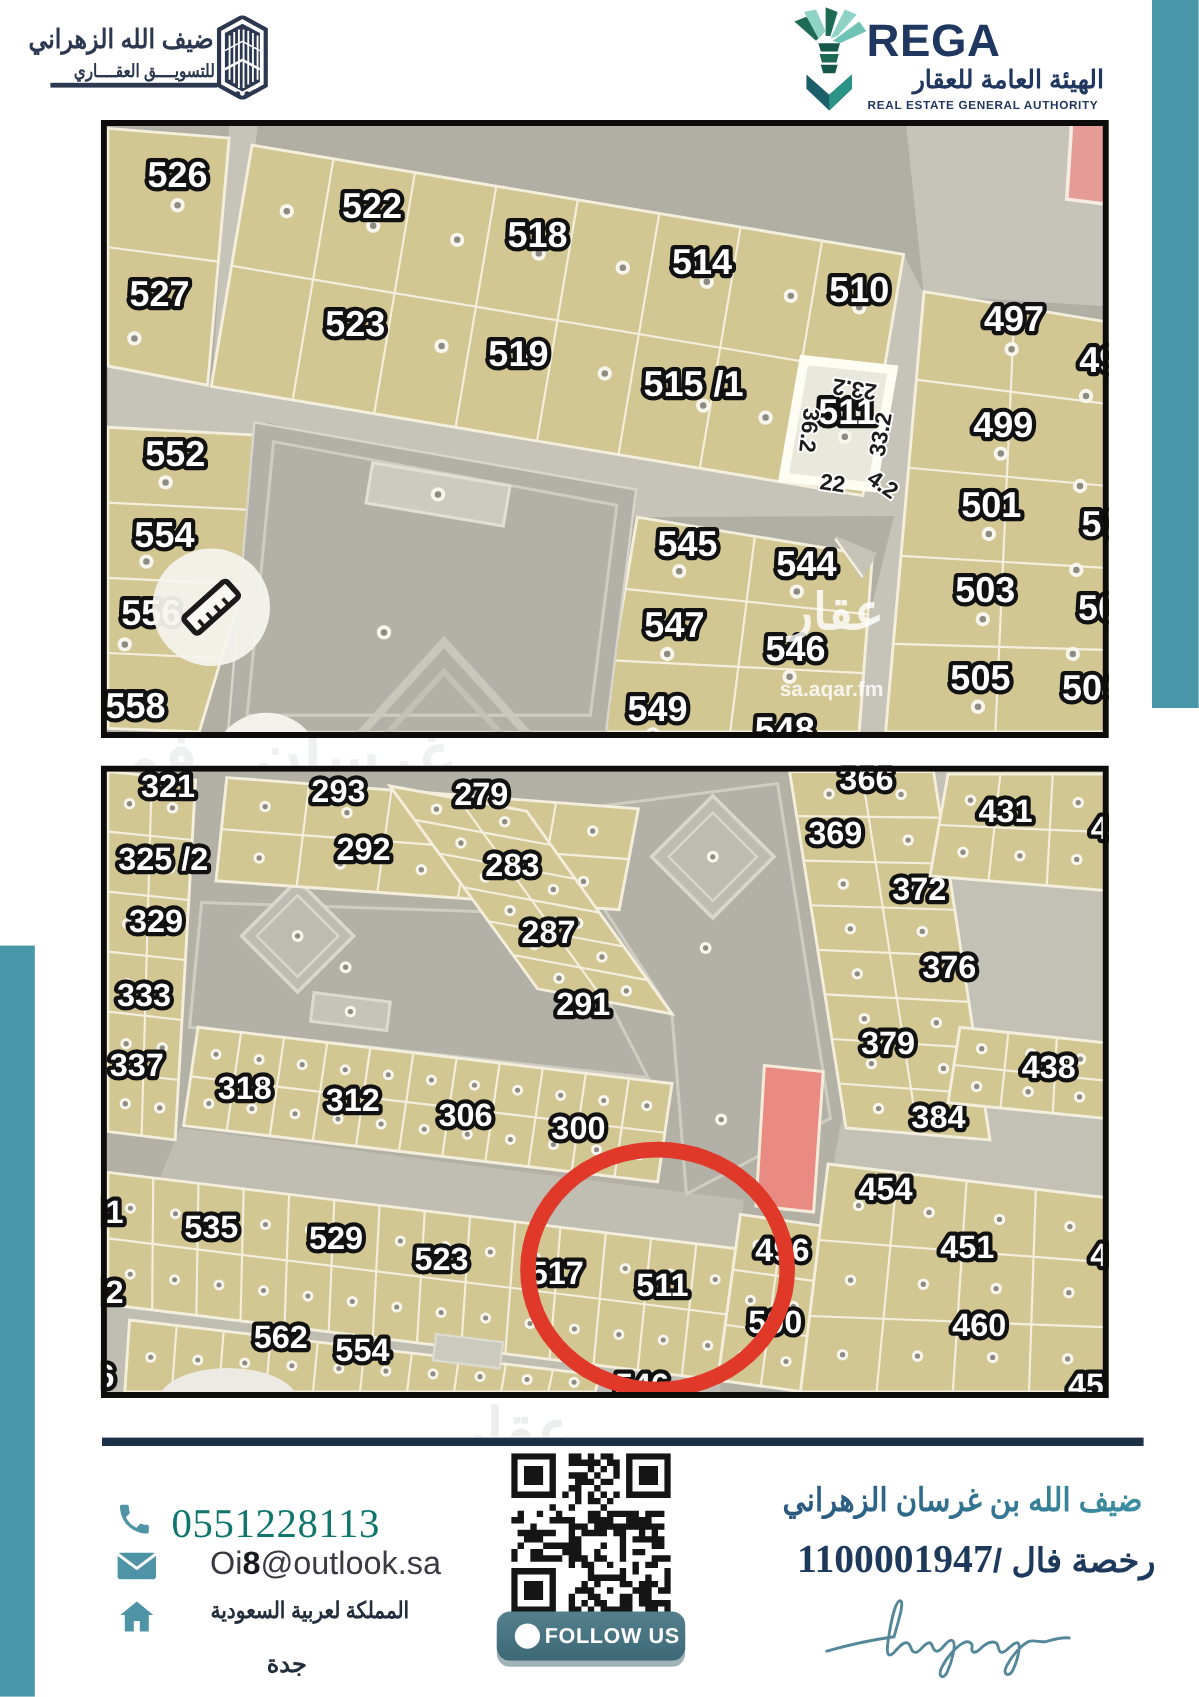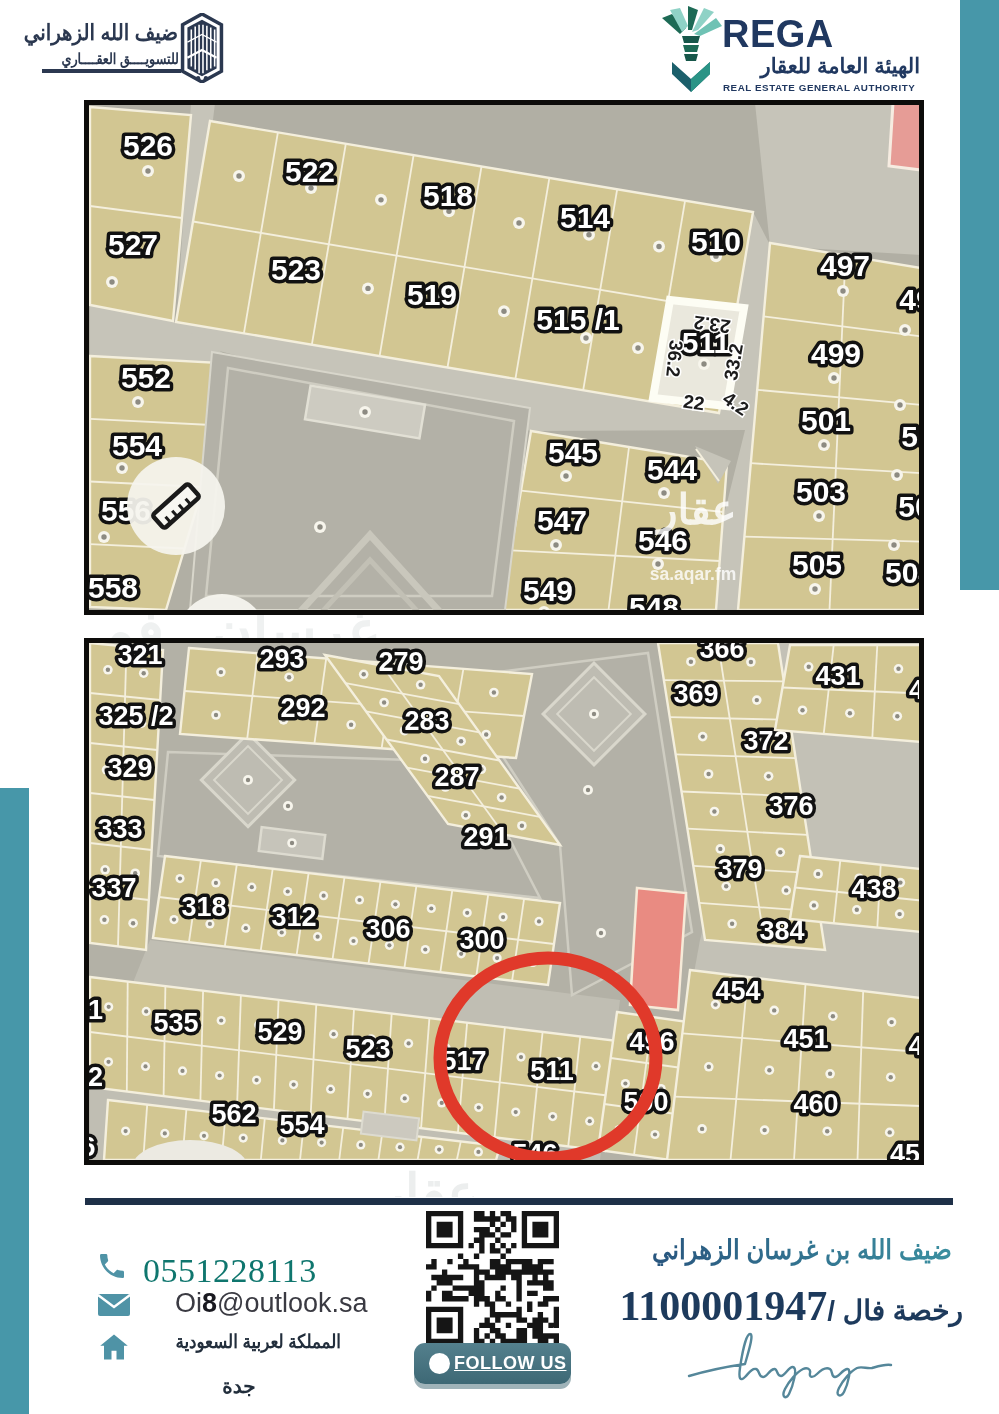--- a/index.html
+++ b/index.html
@@ -706,22 +706,22 @@
 
 <div class="abs" style="left:134px;top:1358px;width:210px;text-align:center;font-size:20px;font-weight:bold;color:#222e3c;margin-top:16px;">جدة</div>
 
 <div class="abs" style="left:426px;top:1211px;"><svg width="133" height="133" viewBox="0 0 132.5 132.5" xmlns="http://www.w3.org/2000/svg">
       <rect width="132.5" height="132.5" fill="#ffffff"></rect>
       <path d="M0.0 0.0h5.3v5.3h-5.3zM5.3 0.0h5.3v5.3h-5.3zM10.6 0.0h5.3v5.3h-5.3zM15.9 0.0h5.3v5.3h-5.3zM21.2 0.0h5.3v5.3h-5.3zM26.5 0.0h5.3v5.3h-5.3zM31.8 0.0h5.3v5.3h-5.3zM47.7 0.0h5.3v5.3h-5.3zM53.0 0.0h5.3v5.3h-5.3zM63.6 0.0h5.3v5.3h-5.3zM74.2 0.0h5.3v5.3h-5.3zM79.5 0.0h5.3v5.3h-5.3zM95.4 0.0h5.3v5.3h-5.3zM100.7 0.0h5.3v5.3h-5.3zM106.0 0.0h5.3v5.3h-5.3zM111.3 0.0h5.3v5.3h-5.3zM116.6 0.0h5.3v5.3h-5.3zM121.9 0.0h5.3v5.3h-5.3zM127.2 0.0h5.3v5.3h-5.3zM0.0 5.3h5.3v5.3h-5.3zM31.8 5.3h5.3v5.3h-5.3zM47.7 5.3h5.3v5.3h-5.3zM53.0 5.3h5.3v5.3h-5.3zM58.3 5.3h5.3v5.3h-5.3zM63.6 5.3h5.3v5.3h-5.3zM68.9 5.3h5.3v5.3h-5.3zM79.5 5.3h5.3v5.3h-5.3zM84.8 5.3h5.3v5.3h-5.3zM95.4 5.3h5.3v5.3h-5.3zM127.2 5.3h5.3v5.3h-5.3zM0.0 10.6h5.3v5.3h-5.3zM10.6 10.6h5.3v5.3h-5.3zM15.9 10.6h5.3v5.3h-5.3zM21.2 10.6h5.3v5.3h-5.3zM31.8 10.6h5.3v5.3h-5.3zM63.6 10.6h5.3v5.3h-5.3zM74.2 10.6h5.3v5.3h-5.3zM84.8 10.6h5.3v5.3h-5.3zM95.4 10.6h5.3v5.3h-5.3zM106.0 10.6h5.3v5.3h-5.3zM111.3 10.6h5.3v5.3h-5.3zM116.6 10.6h5.3v5.3h-5.3zM127.2 10.6h5.3v5.3h-5.3zM0.0 15.9h5.3v5.3h-5.3zM10.6 15.9h5.3v5.3h-5.3zM15.9 15.9h5.3v5.3h-5.3zM21.2 15.9h5.3v5.3h-5.3zM31.8 15.9h5.3v5.3h-5.3zM47.7 15.9h5.3v5.3h-5.3zM53.0 15.9h5.3v5.3h-5.3zM58.3 15.9h5.3v5.3h-5.3zM68.9 15.9h5.3v5.3h-5.3zM84.8 15.9h5.3v5.3h-5.3zM95.4 15.9h5.3v5.3h-5.3zM106.0 15.9h5.3v5.3h-5.3zM111.3 15.9h5.3v5.3h-5.3zM116.6 15.9h5.3v5.3h-5.3zM127.2 15.9h5.3v5.3h-5.3zM0.0 21.2h5.3v5.3h-5.3zM10.6 21.2h5.3v5.3h-5.3zM15.9 21.2h5.3v5.3h-5.3zM21.2 21.2h5.3v5.3h-5.3zM31.8 21.2h5.3v5.3h-5.3zM53.0 21.2h5.3v5.3h-5.3zM58.3 21.2h5.3v5.3h-5.3zM63.6 21.2h5.3v5.3h-5.3zM74.2 21.2h5.3v5.3h-5.3zM79.5 21.2h5.3v5.3h-5.3zM95.4 21.2h5.3v5.3h-5.3zM106.0 21.2h5.3v5.3h-5.3zM111.3 21.2h5.3v5.3h-5.3zM116.6 21.2h5.3v5.3h-5.3zM127.2 21.2h5.3v5.3h-5.3zM0.0 26.5h5.3v5.3h-5.3zM31.8 26.5h5.3v5.3h-5.3zM47.7 26.5h5.3v5.3h-5.3zM53.0 26.5h5.3v5.3h-5.3zM68.9 26.5h5.3v5.3h-5.3zM95.4 26.5h5.3v5.3h-5.3zM127.2 26.5h5.3v5.3h-5.3zM0.0 31.8h5.3v5.3h-5.3zM5.3 31.8h5.3v5.3h-5.3zM10.6 31.8h5.3v5.3h-5.3zM15.9 31.8h5.3v5.3h-5.3zM21.2 31.8h5.3v5.3h-5.3zM26.5 31.8h5.3v5.3h-5.3zM31.8 31.8h5.3v5.3h-5.3zM42.4 31.8h5.3v5.3h-5.3zM53.0 31.8h5.3v5.3h-5.3zM63.6 31.8h5.3v5.3h-5.3zM74.2 31.8h5.3v5.3h-5.3zM84.8 31.8h5.3v5.3h-5.3zM95.4 31.8h5.3v5.3h-5.3zM100.7 31.8h5.3v5.3h-5.3zM106.0 31.8h5.3v5.3h-5.3zM111.3 31.8h5.3v5.3h-5.3zM116.6 31.8h5.3v5.3h-5.3zM121.9 31.8h5.3v5.3h-5.3zM127.2 31.8h5.3v5.3h-5.3zM53.0 37.1h5.3v5.3h-5.3zM63.6 37.1h5.3v5.3h-5.3zM68.9 37.1h5.3v5.3h-5.3zM79.5 37.1h5.3v5.3h-5.3zM31.8 42.4h5.3v5.3h-5.3zM47.7 42.4h5.3v5.3h-5.3zM74.2 42.4h5.3v5.3h-5.3zM5.3 47.7h5.3v5.3h-5.3zM21.2 47.7h5.3v5.3h-5.3zM37.1 47.7h5.3v5.3h-5.3zM63.6 47.7h5.3v5.3h-5.3zM68.9 47.7h5.3v5.3h-5.3zM79.5 47.7h5.3v5.3h-5.3zM84.8 47.7h5.3v5.3h-5.3zM90.1 47.7h5.3v5.3h-5.3zM95.4 47.7h5.3v5.3h-5.3zM100.7 47.7h5.3v5.3h-5.3zM111.3 47.7h5.3v5.3h-5.3zM116.6 47.7h5.3v5.3h-5.3zM121.9 47.7h5.3v5.3h-5.3zM0.0 53.0h5.3v5.3h-5.3zM5.3 53.0h5.3v5.3h-5.3zM31.8 53.0h5.3v5.3h-5.3zM37.1 53.0h5.3v5.3h-5.3zM42.4 53.0h5.3v5.3h-5.3zM47.7 53.0h5.3v5.3h-5.3zM63.6 53.0h5.3v5.3h-5.3zM68.9 53.0h5.3v5.3h-5.3zM74.2 53.0h5.3v5.3h-5.3zM79.5 53.0h5.3v5.3h-5.3zM95.4 53.0h5.3v5.3h-5.3zM100.7 53.0h5.3v5.3h-5.3zM106.0 53.0h5.3v5.3h-5.3zM111.3 53.0h5.3v5.3h-5.3zM15.9 58.3h5.3v5.3h-5.3zM47.7 58.3h5.3v5.3h-5.3zM53.0 58.3h5.3v5.3h-5.3zM58.3 58.3h5.3v5.3h-5.3zM68.9 58.3h5.3v5.3h-5.3zM74.2 58.3h5.3v5.3h-5.3zM79.5 58.3h5.3v5.3h-5.3zM84.8 58.3h5.3v5.3h-5.3zM90.1 58.3h5.3v5.3h-5.3zM95.4 58.3h5.3v5.3h-5.3zM100.7 58.3h5.3v5.3h-5.3zM106.0 58.3h5.3v5.3h-5.3zM111.3 58.3h5.3v5.3h-5.3zM116.6 58.3h5.3v5.3h-5.3zM121.9 58.3h5.3v5.3h-5.3zM5.3 63.6h5.3v5.3h-5.3zM10.6 63.6h5.3v5.3h-5.3zM15.9 63.6h5.3v5.3h-5.3zM21.2 63.6h5.3v5.3h-5.3zM26.5 63.6h5.3v5.3h-5.3zM31.8 63.6h5.3v5.3h-5.3zM47.7 63.6h5.3v5.3h-5.3zM58.3 63.6h5.3v5.3h-5.3zM63.6 63.6h5.3v5.3h-5.3zM68.9 63.6h5.3v5.3h-5.3zM74.2 63.6h5.3v5.3h-5.3zM84.8 63.6h5.3v5.3h-5.3zM90.1 63.6h5.3v5.3h-5.3zM106.0 63.6h5.3v5.3h-5.3zM116.6 63.6h5.3v5.3h-5.3zM10.6 68.9h5.3v5.3h-5.3zM15.9 68.9h5.3v5.3h-5.3zM21.2 68.9h5.3v5.3h-5.3zM47.7 68.9h5.3v5.3h-5.3zM53.0 68.9h5.3v5.3h-5.3zM90.1 68.9h5.3v5.3h-5.3zM100.7 68.9h5.3v5.3h-5.3zM106.0 68.9h5.3v5.3h-5.3zM111.3 68.9h5.3v5.3h-5.3zM116.6 68.9h5.3v5.3h-5.3zM121.9 68.9h5.3v5.3h-5.3zM5.3 74.2h5.3v5.3h-5.3zM26.5 74.2h5.3v5.3h-5.3zM31.8 74.2h5.3v5.3h-5.3zM37.1 74.2h5.3v5.3h-5.3zM42.4 74.2h5.3v5.3h-5.3zM47.7 74.2h5.3v5.3h-5.3zM53.0 74.2h5.3v5.3h-5.3zM74.2 74.2h5.3v5.3h-5.3zM90.1 74.2h5.3v5.3h-5.3zM116.6 74.2h5.3v5.3h-5.3zM121.9 74.2h5.3v5.3h-5.3zM0.0 79.5h5.3v5.3h-5.3zM15.9 79.5h5.3v5.3h-5.3zM21.2 79.5h5.3v5.3h-5.3zM42.4 79.5h5.3v5.3h-5.3zM47.7 79.5h5.3v5.3h-5.3zM53.0 79.5h5.3v5.3h-5.3zM68.9 79.5h5.3v5.3h-5.3zM90.1 79.5h5.3v5.3h-5.3zM100.7 79.5h5.3v5.3h-5.3zM106.0 79.5h5.3v5.3h-5.3zM0.0 84.8h5.3v5.3h-5.3zM15.9 84.8h5.3v5.3h-5.3zM21.2 84.8h5.3v5.3h-5.3zM26.5 84.8h5.3v5.3h-5.3zM31.8 84.8h5.3v5.3h-5.3zM37.1 84.8h5.3v5.3h-5.3zM47.7 84.8h5.3v5.3h-5.3zM53.0 84.8h5.3v5.3h-5.3zM58.3 84.8h5.3v5.3h-5.3zM68.9 84.8h5.3v5.3h-5.3zM74.2 84.8h5.3v5.3h-5.3zM90.1 84.8h5.3v5.3h-5.3zM116.6 84.8h5.3v5.3h-5.3zM121.9 84.8h5.3v5.3h-5.3zM127.2 84.8h5.3v5.3h-5.3zM47.7 90.1h5.3v5.3h-5.3zM58.3 90.1h5.3v5.3h-5.3zM63.6 90.1h5.3v5.3h-5.3zM79.5 90.1h5.3v5.3h-5.3zM100.7 90.1h5.3v5.3h-5.3zM111.3 90.1h5.3v5.3h-5.3zM116.6 90.1h5.3v5.3h-5.3zM0.0 95.4h5.3v5.3h-5.3zM5.3 95.4h5.3v5.3h-5.3zM10.6 95.4h5.3v5.3h-5.3zM15.9 95.4h5.3v5.3h-5.3zM21.2 95.4h5.3v5.3h-5.3zM26.5 95.4h5.3v5.3h-5.3zM31.8 95.4h5.3v5.3h-5.3zM63.6 95.4h5.3v5.3h-5.3zM90.1 95.4h5.3v5.3h-5.3zM100.7 95.4h5.3v5.3h-5.3zM127.2 95.4h5.3v5.3h-5.3zM0.0 100.7h5.3v5.3h-5.3zM31.8 100.7h5.3v5.3h-5.3zM63.6 100.7h5.3v5.3h-5.3zM68.9 100.7h5.3v5.3h-5.3zM74.2 100.7h5.3v5.3h-5.3zM79.5 100.7h5.3v5.3h-5.3zM84.8 100.7h5.3v5.3h-5.3zM90.1 100.7h5.3v5.3h-5.3zM111.3 100.7h5.3v5.3h-5.3zM127.2 100.7h5.3v5.3h-5.3zM0.0 106.0h5.3v5.3h-5.3zM10.6 106.0h5.3v5.3h-5.3zM15.9 106.0h5.3v5.3h-5.3zM21.2 106.0h5.3v5.3h-5.3zM31.8 106.0h5.3v5.3h-5.3zM58.3 106.0h5.3v5.3h-5.3zM68.9 106.0h5.3v5.3h-5.3zM90.1 106.0h5.3v5.3h-5.3zM95.4 106.0h5.3v5.3h-5.3zM106.0 106.0h5.3v5.3h-5.3zM111.3 106.0h5.3v5.3h-5.3zM116.6 106.0h5.3v5.3h-5.3zM127.2 106.0h5.3v5.3h-5.3zM0.0 111.3h5.3v5.3h-5.3zM10.6 111.3h5.3v5.3h-5.3zM15.9 111.3h5.3v5.3h-5.3zM21.2 111.3h5.3v5.3h-5.3zM31.8 111.3h5.3v5.3h-5.3zM53.0 111.3h5.3v5.3h-5.3zM58.3 111.3h5.3v5.3h-5.3zM63.6 111.3h5.3v5.3h-5.3zM79.5 111.3h5.3v5.3h-5.3zM100.7 111.3h5.3v5.3h-5.3zM106.0 111.3h5.3v5.3h-5.3zM111.3 111.3h5.3v5.3h-5.3zM121.9 111.3h5.3v5.3h-5.3zM127.2 111.3h5.3v5.3h-5.3zM0.0 116.6h5.3v5.3h-5.3zM10.6 116.6h5.3v5.3h-5.3zM15.9 116.6h5.3v5.3h-5.3zM21.2 116.6h5.3v5.3h-5.3zM31.8 116.6h5.3v5.3h-5.3zM47.7 116.6h5.3v5.3h-5.3zM63.6 116.6h5.3v5.3h-5.3zM68.9 116.6h5.3v5.3h-5.3zM90.1 116.6h5.3v5.3h-5.3zM95.4 116.6h5.3v5.3h-5.3zM106.0 116.6h5.3v5.3h-5.3zM111.3 116.6h5.3v5.3h-5.3zM0.0 121.9h5.3v5.3h-5.3zM31.8 121.9h5.3v5.3h-5.3zM47.7 121.9h5.3v5.3h-5.3zM58.3 121.9h5.3v5.3h-5.3zM68.9 121.9h5.3v5.3h-5.3zM74.2 121.9h5.3v5.3h-5.3zM90.1 121.9h5.3v5.3h-5.3zM95.4 121.9h5.3v5.3h-5.3zM106.0 121.9h5.3v5.3h-5.3zM111.3 121.9h5.3v5.3h-5.3zM116.6 121.9h5.3v5.3h-5.3zM121.9 121.9h5.3v5.3h-5.3zM127.2 121.9h5.3v5.3h-5.3zM0.0 127.2h5.3v5.3h-5.3zM5.3 127.2h5.3v5.3h-5.3zM10.6 127.2h5.3v5.3h-5.3zM15.9 127.2h5.3v5.3h-5.3zM21.2 127.2h5.3v5.3h-5.3zM26.5 127.2h5.3v5.3h-5.3zM31.8 127.2h5.3v5.3h-5.3zM47.7 127.2h5.3v5.3h-5.3zM53.0 127.2h5.3v5.3h-5.3zM63.6 127.2h5.3v5.3h-5.3zM74.2 127.2h5.3v5.3h-5.3zM79.5 127.2h5.3v5.3h-5.3zM84.8 127.2h5.3v5.3h-5.3zM90.1 127.2h5.3v5.3h-5.3zM95.4 127.2h5.3v5.3h-5.3zM111.3 127.2h5.3v5.3h-5.3zM116.6 127.2h5.3v5.3h-5.3zM127.2 127.2h5.3v5.3h-5.3z" fill="#151515"></path>
     </svg></div>
 
 <div class="abs" style="left:414px;top:1343px;width:157px;height:41px;background:linear-gradient(#54808d,#3d6875);border-radius:11px;box-shadow:0 5px 0 #9fb3b9;"></div>
 <div class="abs" style="left:429px;top:1353px;width:21px;height:21px;background:#ffffff;border-radius:50%;"></div>
-<div class="abs" style="left:454px;top:1353px;font-size:18px;font-weight:bold;color:#ffffff;letter-spacing:0.5px;text-decoration:underline;">FOLLOW US</div>
+<div class="abs" style="left:454px;top:1353px;font-size:18px;font-weight:bold;color:#ffffff;letter-spacing:0.5px;">FOLLOW US</div>
 
 <div class="abs" dir="rtl" style="left:542px;top:1234px;width:410px;font-size:27px;font-weight:bold;white-space:nowrap;transform:scaleX(0.9);transform-origin:right top;background:linear-gradient(90deg,#27517c 12%,#3b8fa0);-webkit-background-clip:text;background-clip:text;color:transparent;">ضيف الله بن غرسان الزهراني</div>
 
-<div class="abs" style="left:593px;top:1282px;width:370px;font-size:28px;font-weight:bold;color:#1d3a5c;white-space:nowrap;" dir="rtl">رخصة فال /<span style="font-family:'Liberation Serif',serif;font-size:42px;margin-top:24px;">1100001947</span></div>
+<div class="abs" style="left:593px;top:1282px;width:370px;font-size:28px;font-weight:bold;color:#1d3a5c;white-space:nowrap;" dir="rtl">رخصة فال /<span style="font-family:'Liberation Serif',serif;font-size:33px;margin-top:24px;">1100001947</span></div>
 
 <svg class="abs" style="left:685px;top:1326px;" width="210" height="75" viewBox="0 0 210 75">
   <path d="M4 50 C28 43 46 40 60 38
            M60 38 C64 24 69 8 65 8 C61 8 57 28 55 42 C53.5 52 55 56 60 51 C64 47 67 42 71 43 C75 44 73 51 78 51 C82 51 84 44 89 43 C93 42 91 50 96 50 C100 50 104 40 108 41 C113 42 108 60 104 68 C101 74 96 71 100 63 C104 55 112 46 118 43 C122 41 126 43 125 47 C124 52 128 52 132 48 C136 44 141 41 145 43 C148 45 146 51 150 51 C154 51 157 44 162 43 C167 42 163 58 159 66 C156 72 150 70 154 62 C158 54 166 45 172 42 C177 40 182 43 187 42 C194 40 200 38 206 39" fill="none" stroke="#55879a" stroke-width="2.4" stroke-linecap="round"></path>
 </svg>
 
 </body></html>

